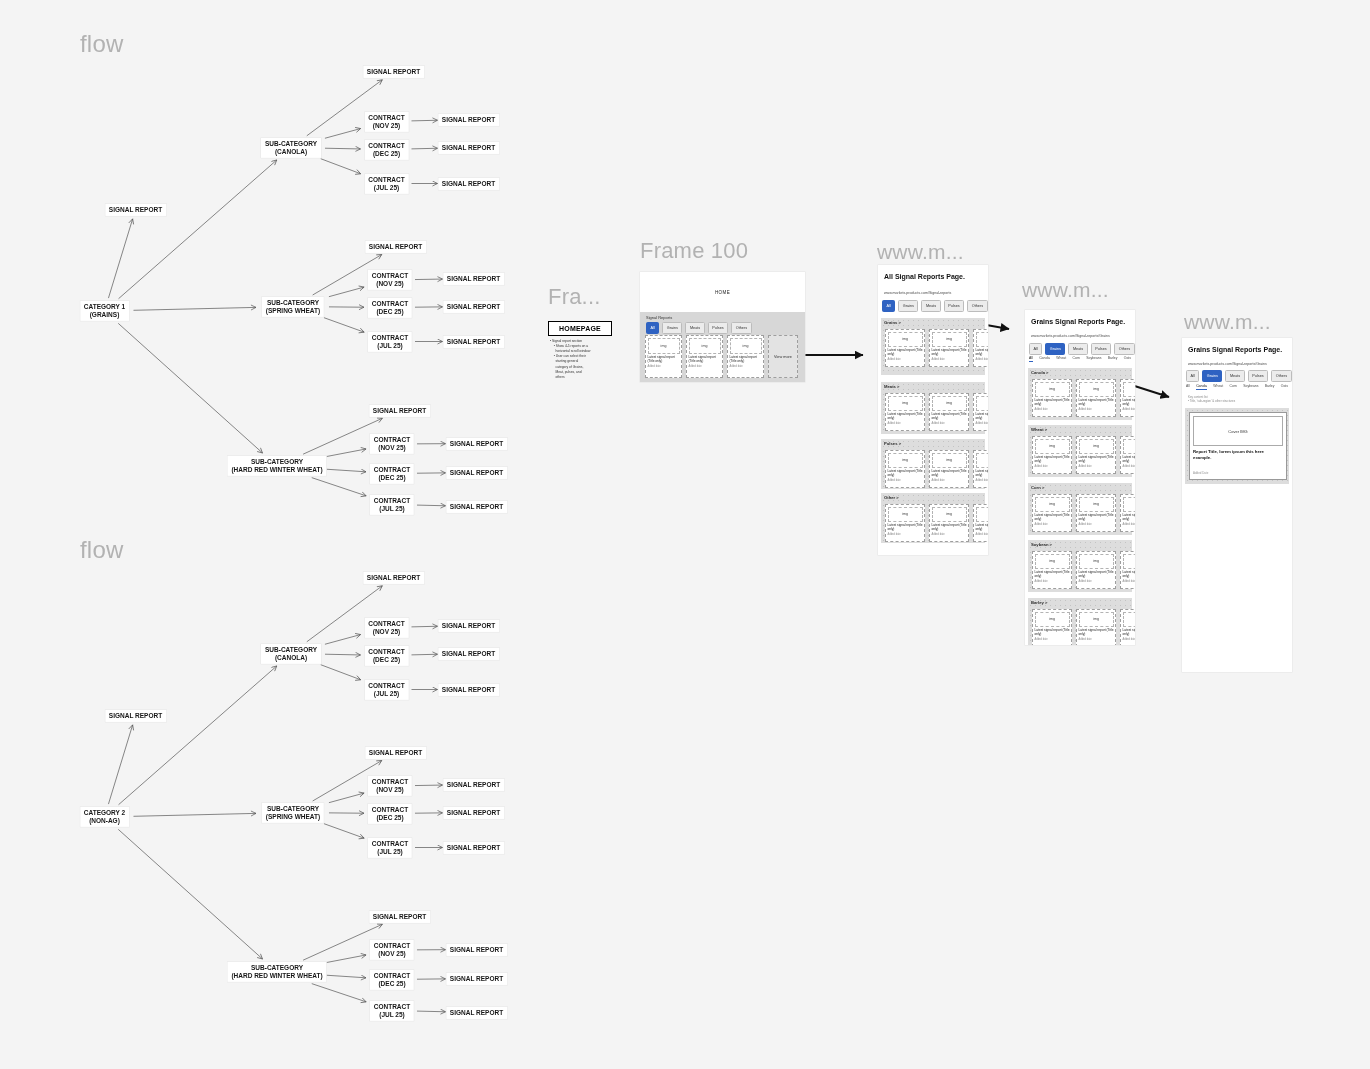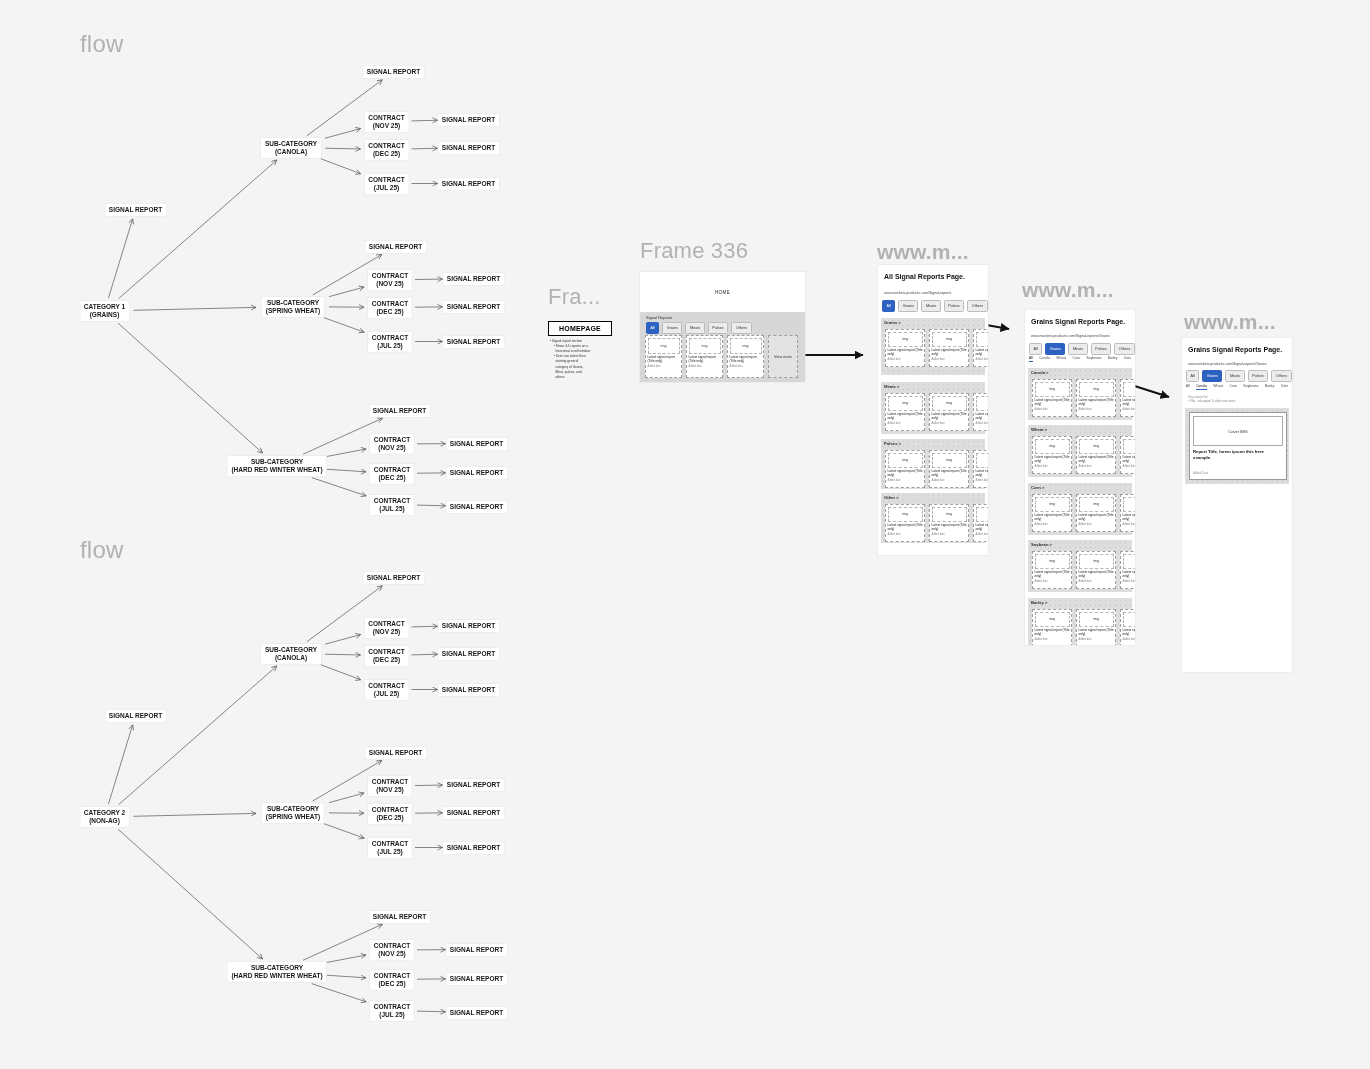--- a/index.html
+++ b/index.html
@@ -3,21 +3,21 @@
 <meta charset="utf-8">
 <style>
   html,body{margin:0;padding:0;background:#f4f4f4;font-family:"Liberation Sans",sans-serif;}
   .canvas{position:relative;width:1370px;height:1069px;background:#f4f4f4;overflow:hidden;}
   svg.edge-layer{position:absolute;left:0;top:0;pointer-events:none;}
   .edge-layer .thin{stroke:#555;stroke-width:0.7;fill:none;}
   .edge-layer .thick{stroke:#111;stroke-width:2;fill:none;}
 
   
   .frame-label{position:absolute;color:#b2b2b2;font-size:22px;font-weight:400;white-space:nowrap;letter-spacing:0.2px;}
-  .frame-label.sm{font-size:21px;font-weight:bold;}
+  .frame-label.sm{font-size:21px;}
 
   
   .node{position:absolute;transform:translate(-50%,-50%);background:#fff;color:#161616;
         font-weight:700;font-size:6.5px;line-height:1.25;text-align:center;padding:2px 4px;
         white-space:pre;box-shadow:0 0 0 0.4px #e2e2e2;}
 
   
   .frame{position:absolute;background:#fff;overflow:hidden;box-shadow:0 0 0 0.5px #e3e3e3;}
   .pg-title{position:absolute;font-weight:700;font-size:7px;color:#111;white-space:nowrap;}
   .pg-url{position:absolute;font-size:3.6px;color:#4a4a4a;white-space:nowrap;}
@@ -222,21 +222,21 @@
 (JUL 25)</div>
       <div class="node" style="left: 476.5px; top: 1012.5px;">SIGNAL REPORT</div>
     </div>
 
   <div class="frame-label" style="left:548px;top:284px;">Fra...</div>
   <div class="note-box">
     <span class="note-title">HOMEPAGE</span>
   </div>
   <div class="note-lines" id="note-lines"><div>• Signal report section</div><div>    • Show 4-5 reports on a</div><div>      horizontal scroll window</div><div>    • User can select their</div><div>      starting general</div><div>      category of Grains,</div><div>      Meat, pulses, and</div><div>      others</div></div>
 
-  <div class="frame-label" style="left:640px;top:238px;">Frame 336</div>
+  <div class="frame-label" style="left:640px;top:238px;">Frame 100</div>
   <div class="frame" id="f219" style="left:640px;top:272px;width:165px;height:110px;">
     <div class="f219-nav">HOME</div>
     <div class="f219-panel">
       <div class="panel-label">Signal Reports</div>
       <div class="chiprow" id="chips219" style="left:6px;top:10px;">
           <div class="chip sel">All</div>
           <div class="chip">Grains</div>
           <div class="chip">Meats</div>
           <div class="chip">Pulses</div>
           <div class="chip">Others</div>

